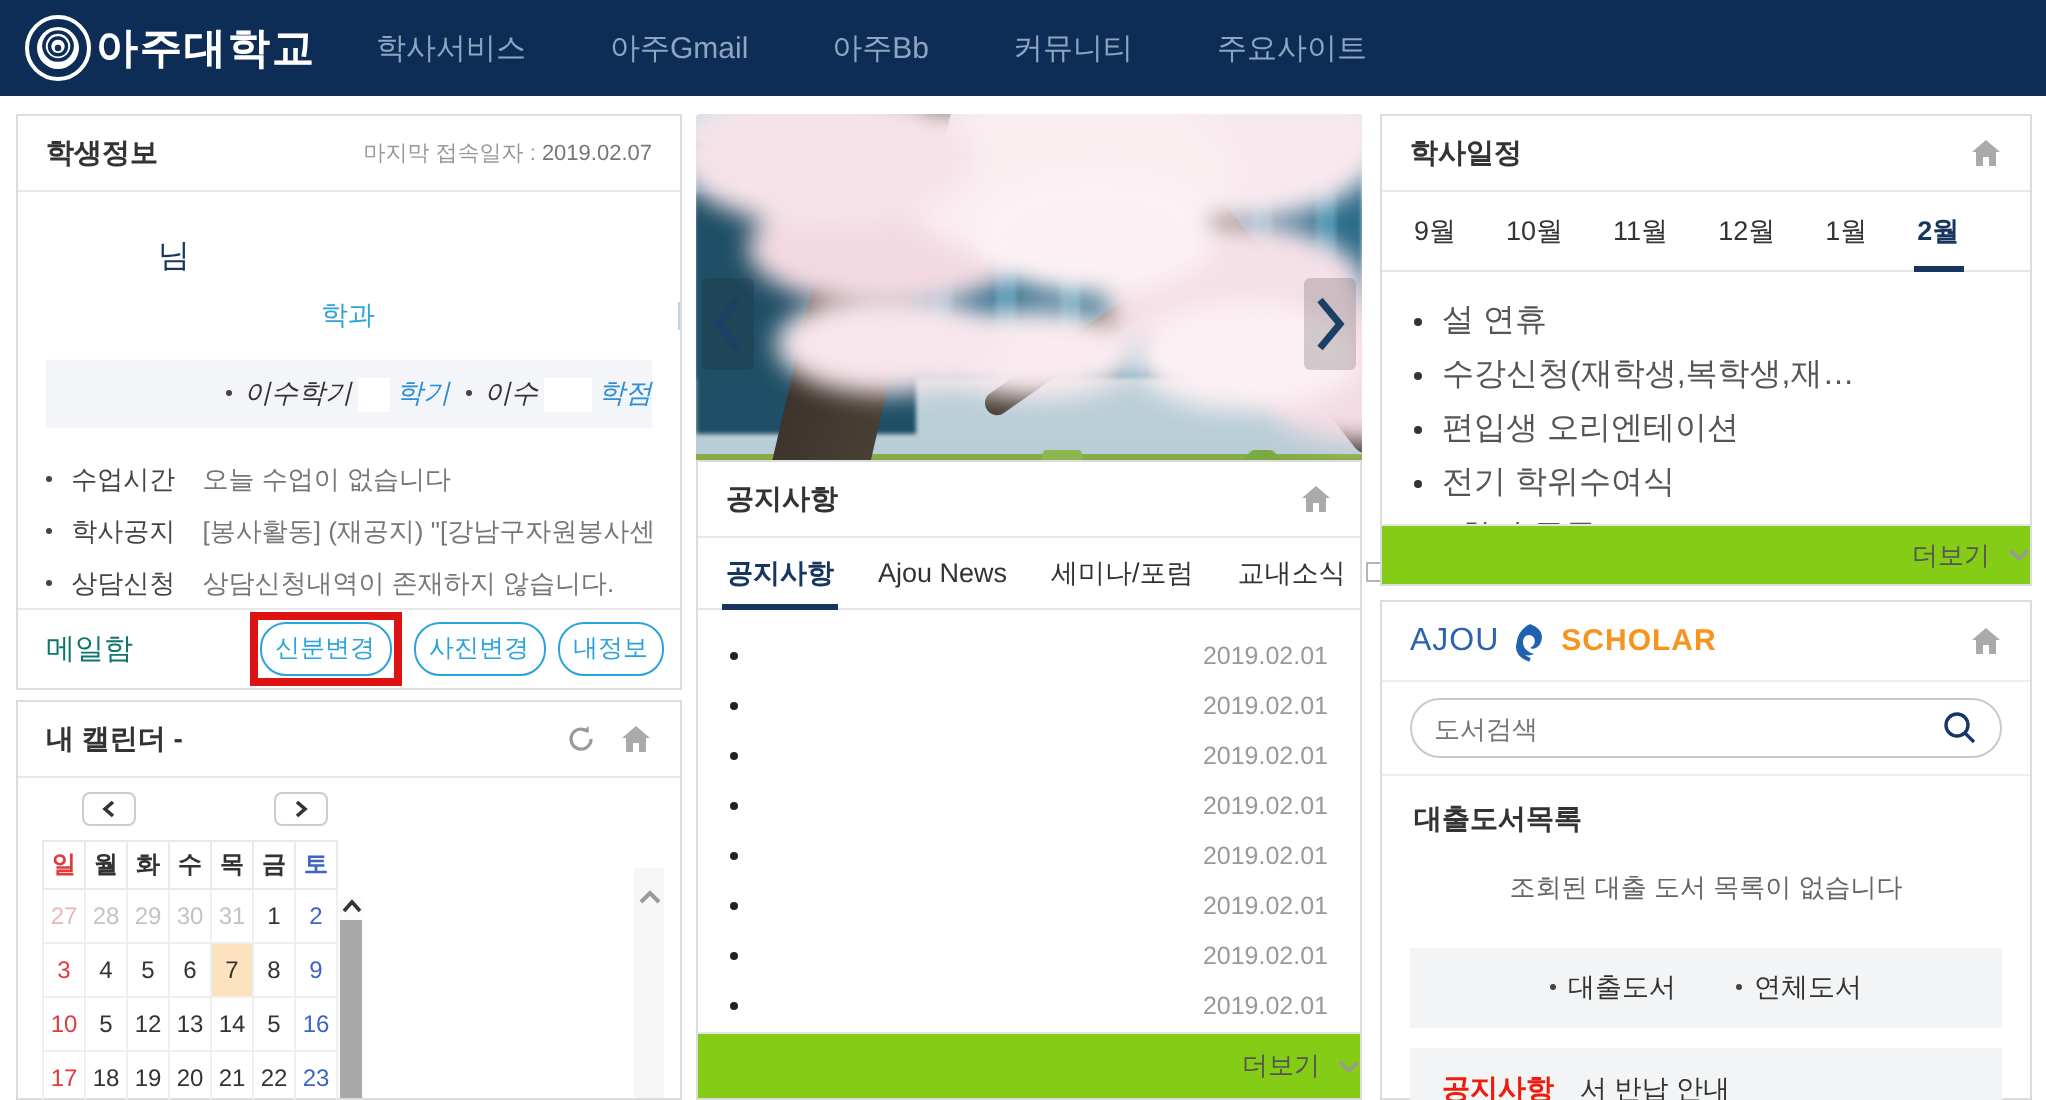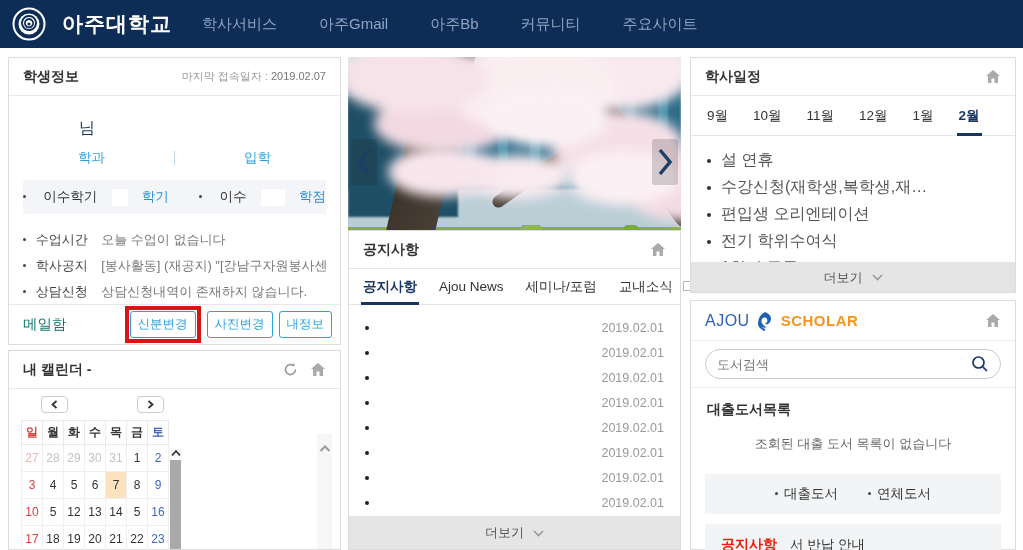--- a/index.html
+++ b/index.html
@@ -4,50 +4,50 @@
 <style>
   * { margin:0; padding:0; box-sizing:border-box; }
   html,body { width:1023px; height:550px; }
   body { font-family:"Liberation Sans","DejaVu Sans",sans-serif; background:#fff; overflow:hidden; position:relative; }
   #app { position:relative; width:1023px; height:550px; background:#fff; }
 
   
   .navbar { position:absolute; top:0; left:0; width:100%; height:48px; background:#0e2d56; display:flex; align-items:center; }
   .brand { display:flex; align-items:center; margin-left:12px; }
   .emblem { width:34px; height:34px; }
-  .brand-name { color:#fff; font-size:21px; font-weight:bold; margin-left:16px; letter-spacing:1px; }
+  .brand-name { color:#fff; font-size:21px; font-weight:bold; margin-left:2px; letter-spacing:1px; }
   .nav-menu { display:flex; margin-left:30px; gap:42px; }
   .nav-item { color:#8fa4c1; font-size:15px; cursor:pointer; }
 
   
   .panel { position:absolute; background:#fff; border:1px solid #dcdcdc; }
   .p-header { height:38px; display:flex; align-items:center; padding:0 14px; border-bottom:1px solid #e8e8e8; }
   .p-title { font-size:14px; font-weight:bold; color:#333; }
   .p-right { margin-left:auto; display:flex; align-items:center; gap:12px; }
   .icon-btn { cursor:pointer; display:flex; align-items:center; }
 
   
   .student { left:8px; top:57px; width:333px; height:288px; }
   .last-access { margin-left:auto; font-size:11px; color:#999; }
   .last-access b { font-weight:normal; color:#777; }
   .stu-name { padding:22px 0 0 70px; font-size:16px; color:#16355f; }
   .stu-links { display:flex; align-items:center; margin-top:10px;font-family:Liberation Mono, monospace; }
   .stu-link { flex:1; text-align:center; color:#2ba3dc; font-size:13.5px; cursor:pointer; }
   .stu-divider { width:1px; height:14px; background:#b9d6ea; }
-  .stu-summary { margin:13px 14px 0; background:#f3f5f8; height:34px; display:flex; align-items:center; justify-content:space-between; font-size:13.5px; color:#333; }
+  .stu-summary { margin:13px 14px 0; background:#f3f5f8; height:34px; display:flex; align-items:center; justify-content:flex-end; font-size:13.5px; color:#333;font-style:italic; }
   .dot { display:inline-block; width:3px; height:3px; border-radius:50%; background:#444; margin:0 6px 2px 0; vertical-align:middle; }
   .blank-val { display:inline-block; width:16px; height:17px; background:#fff; margin:0 3px; }
   .blue-t { color:#2b8fd8; }
   .stu-info { padding:13px 14px 0; }
   .stu-info-row { font-size:13px; line-height:26px; color:#777; white-space:nowrap; overflow:hidden; }
   .stu-info-row .lbl { color:#444; margin-right:10px; }
   .stu-footer { position:absolute; left:0; right:0; bottom:0; height:40px; border-top:1px solid #e8e8e8; display:flex; align-items:center; padding:0 8px 0 14px; }
   .mail-label { font-size:14.5px; color:#0f766e; }
   .btn-row { margin-left:auto; display:flex; align-items:center; gap:6px; }
-  .btn-blue { border:1px solid #2ba3dc; color:#2ba3dc; font-size:12.5px; padding:4px 7px; border-radius:3px; background:#fff; cursor:pointer; white-space:nowrap; }
+  .btn-blue { border:1px solid #2ba3dc; color:#2ba3dc; font-size:12.5px; padding:4px 7px; border-radius:13px; background:#fff; cursor:pointer; white-space:nowrap; }
   .red-box { border:4px solid #dd1212; padding:1px; display:inline-flex; }
 
   
   .calendar { left:8px; top:350px; width:333px; height:200px; }
   .cal-body { position:relative; height:161px; }
   .cal-nav { position:absolute; top:7px; width:27px; height:17px; border:1px solid #ccc; border-radius:4px; background:#fff; display:flex; align-items:center; justify-content:center; cursor:pointer; }
   .cal-prev { left:32px; } .cal-next { left:128px; }
   .cal-table { position:absolute; left:12px; top:31px; border-collapse:collapse; }
   .cal-table th, .cal-table td { width:21px; height:27px; text-align:center; font-size:12px; border:1px solid #efefef; color:#333; cursor:pointer; }
   .cal-table th { height:24px; border-color:#e9e9e9; font-weight:bold; }
@@ -88,21 +88,21 @@
   .tab.active { color:#16355f; font-weight:bold; }
   .tab.active::after { content:""; position:absolute; left:-2px; right:-2px; bottom:-1px; height:3px; background:#16355f; }
   .copy-icon { margin-left:auto; position:relative; width:15px; height:12px; cursor:pointer; }
   .copy-icon::before { content:""; position:absolute; left:0; bottom:0; width:10px; height:8px; border:1px solid #b5b5b5; background:#e9e9e9; }
   .copy-icon::after { content:""; position:absolute; right:0; top:0; width:10px; height:8px; border:1px solid #b5b5b5; background:#fff; }
   .n-list { padding:10px 16px 0; }
   .n-row { height:25px; display:flex; align-items:center; cursor:pointer; }
   .n-bullet { width:4px; height:4px; border-radius:50%; background:#222; margin-right:10px; }
   .n-title { font-size:13px; color:#333; flex:1; }
   .n-date { font-size:12.5px; color:#999; }
-  .more-bar { position:absolute; left:0; right:0; bottom:0; height:33px; border-top:1px solid #e5e5e5; display:flex; align-items:center; justify-content:center; gap:9px; font-size:13px; color:#555; cursor:pointer; background:#e5e5e5; }
+  .more-bar { position:absolute; left:0; right:0; bottom:0; height:33px; border-top:1px solid #e5e5e5; display:flex; align-items:center; justify-content:flex-end; gap:9px; font-size:13px; color:#555; cursor:pointer; background:#84cc16; }
 
   
   .schedule { left:690px; top:57px; width:326px; height:236px; }
   .schedule .tabs { height:40px; gap:25px; padding:0 16px; }
   .s-list { padding:11px 16px 0; }
   .s-row { height:27px; display:flex; align-items:center; font-size:16px; color:#555; cursor:pointer; white-space:nowrap; overflow:hidden; }
   .s-row .n-bullet { background:#333; }
   .schedule .more-bar { height:30px; }
 
   
@@ -152,21 +152,20 @@
       <span class="p-title">학생정보</span>
       <span class="last-access">
         <span>마지막 접속일자 :</span>
         <b>2019.02.07</b>
       </span>
     </div>
     <div class="stu-name">님</div>
     <div class="stu-links">
       <span class="stu-link">학과</span>
       <span class="stu-divider"></span>
-      <span class="stu-link">입학</span>
     </div>
     <div class="stu-summary">
       <span class="dot"></span>
       <span>이수학기</span>
       <span class="blank-val"></span>
       <span class="blue-t">학기</span>
       <span style="width:8px"></span>
       <span class="dot"></span>
       <span>이수</span>
       <span class="blank-val" style="width:24px"></span>

